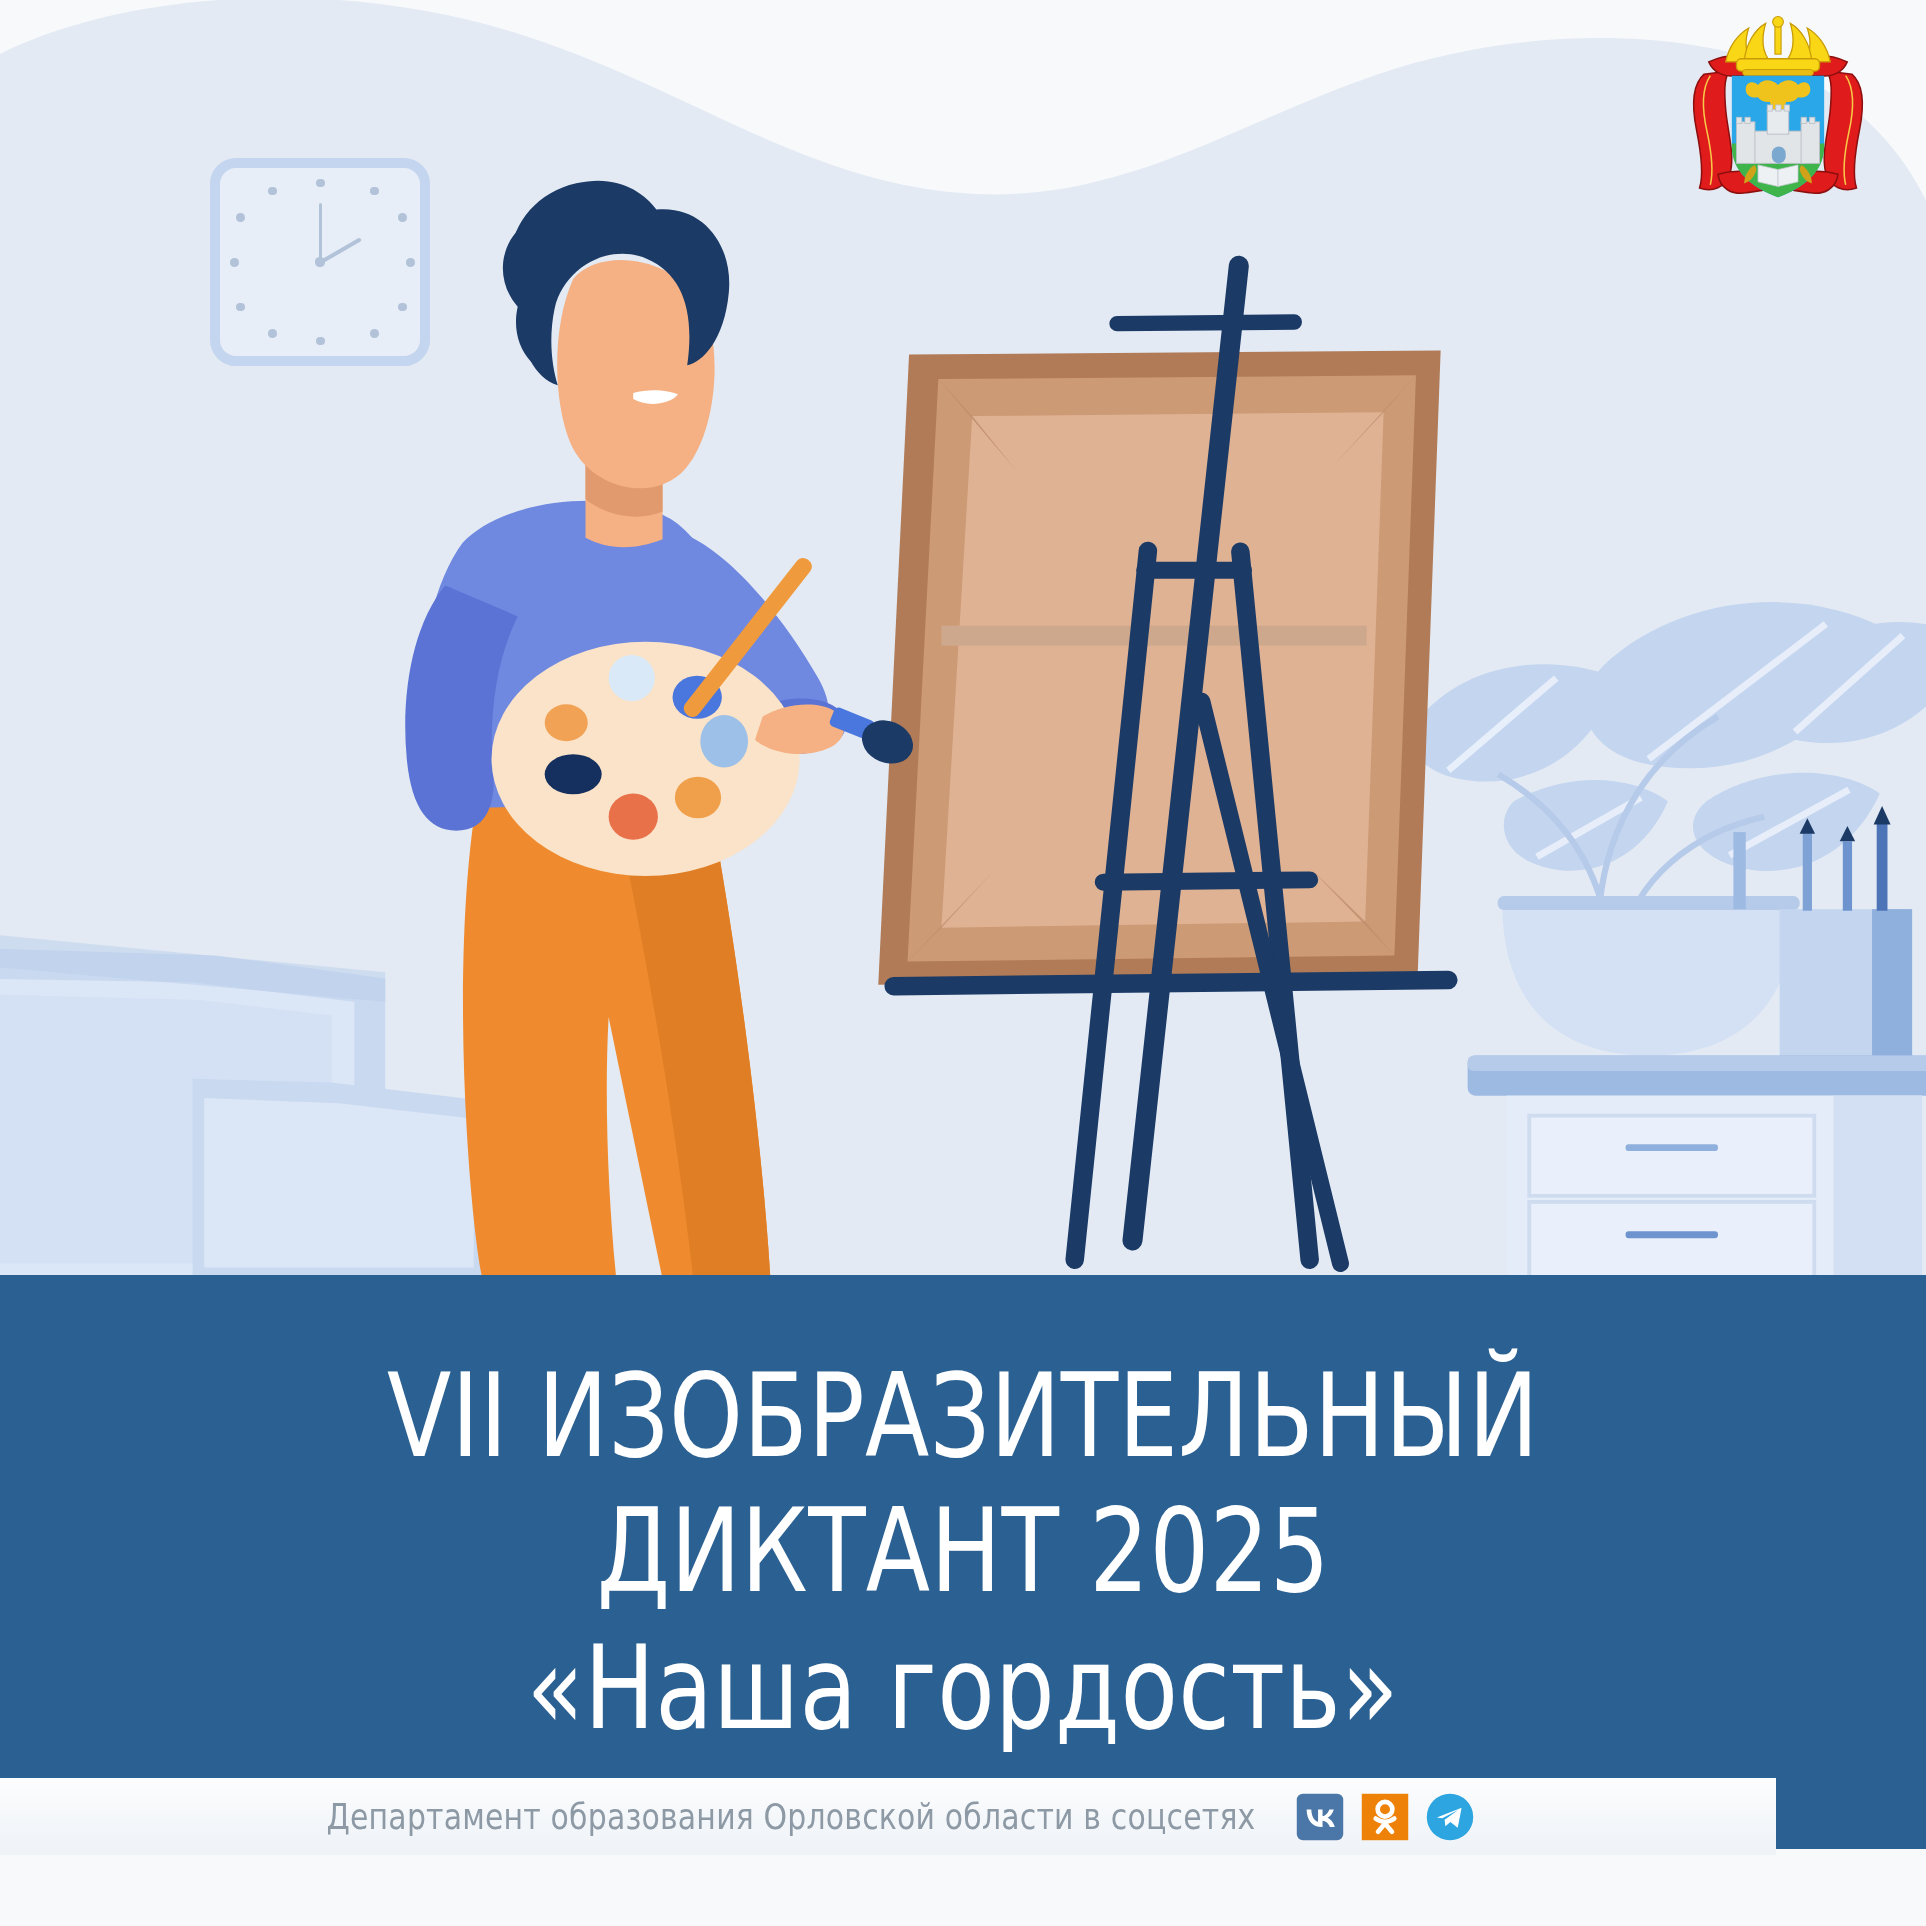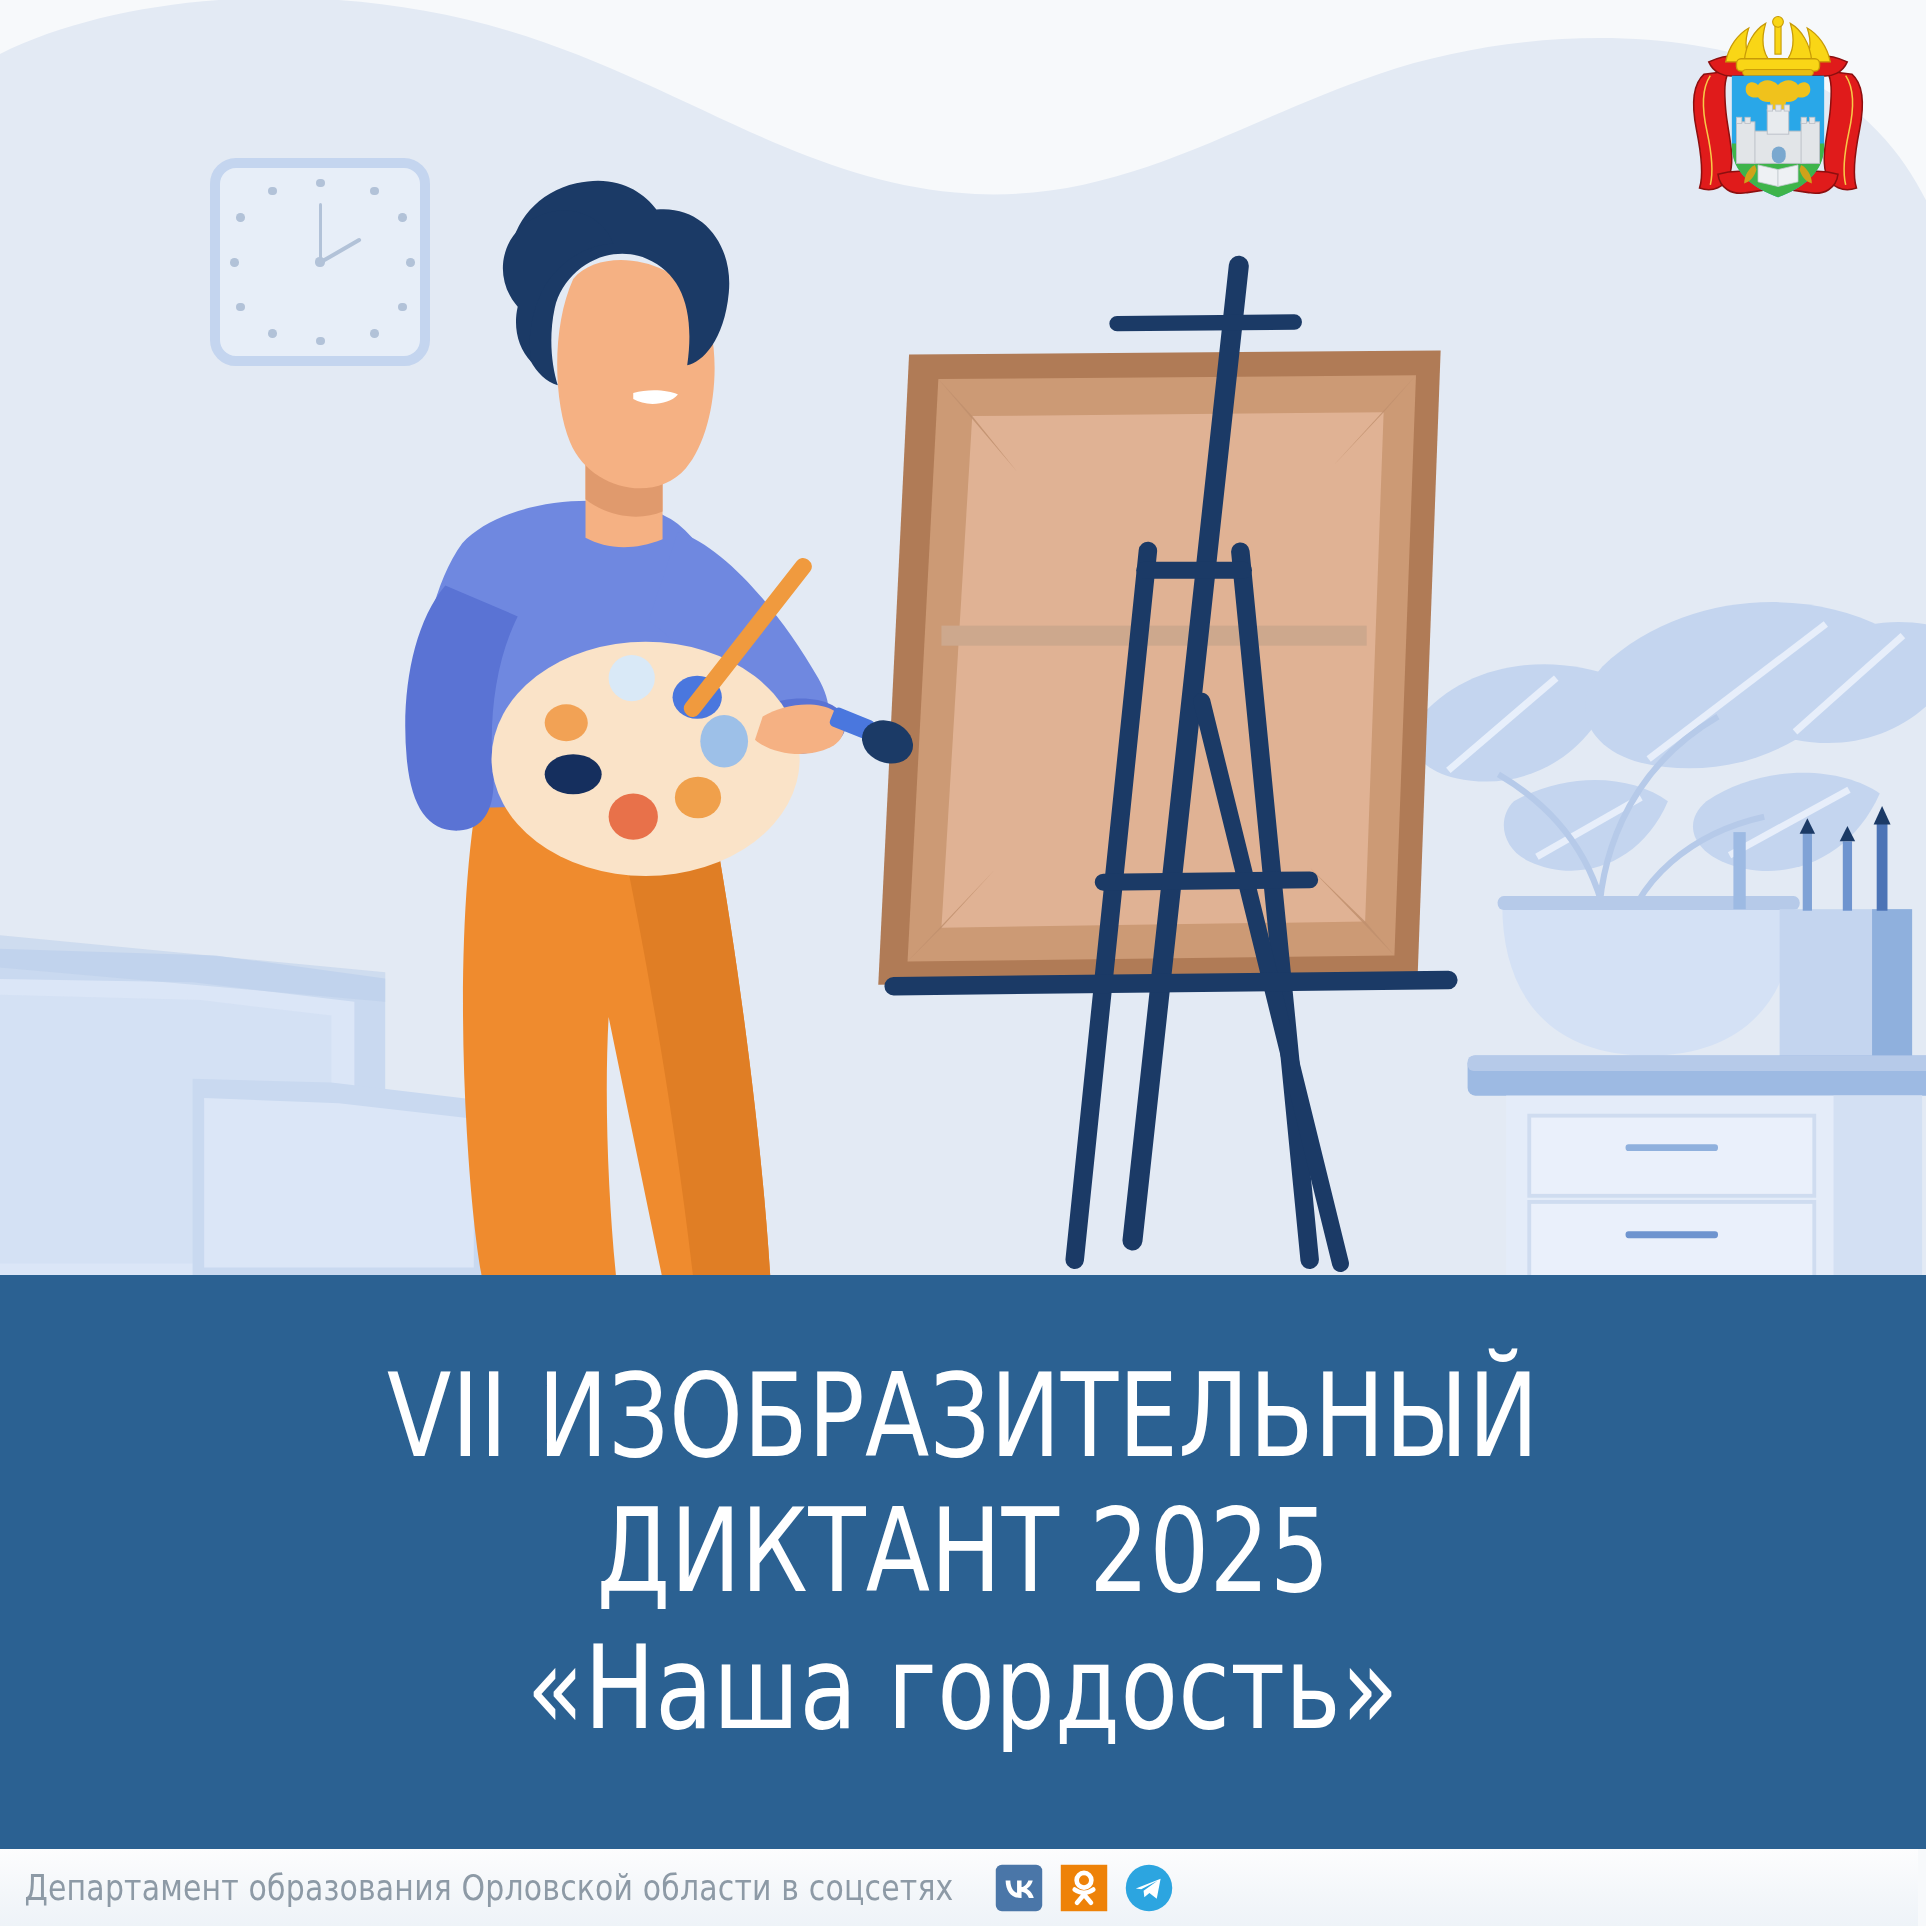--- a/index.html
+++ b/index.html
@@ -45,23 +45,23 @@
     font-family:"Liberation Sans Narrow","DejaVu Sans Condensed","Liberation Sans",sans-serif;
     font-weight:400;letter-spacing:0.4px;
     transform:scaleX(.9);
   }
   #t1{font-size:116px;line-height:1.16;}
   #t2{font-size:116px;line-height:1.16;}
   #t3{font-size:116px;line-height:1.20;}
 
   
   #footer{
-    position:absolute;left:0;top:1849px;width:1918px;height:77px;
+    position:absolute;left:0;top:1778px;width:1776px;height:77px;
     background:linear-gradient(180deg,#fdfdfe 0%,#f4f7fa 55%,#eef3f8 100%);
-    display:flex;align-items:center;gap:17px;
+    display:flex;align-items:center;justify-content:center;gap:17px;
   }
   #footer-text{
     color:#8d9aa6;font-size:35px;letter-spacing:0.2px;
     font-family:"Liberation Sans Narrow","DejaVu Sans Condensed","Liberation Sans",sans-serif;
     transform:scaleX(.95);white-space:nowrap;
   }
   .sicon{width:48px;height:48px;display:inline-block;flex:0 0 auto;}
   .sicon svg{display:block;width:48px;height:48px;}
 
   

